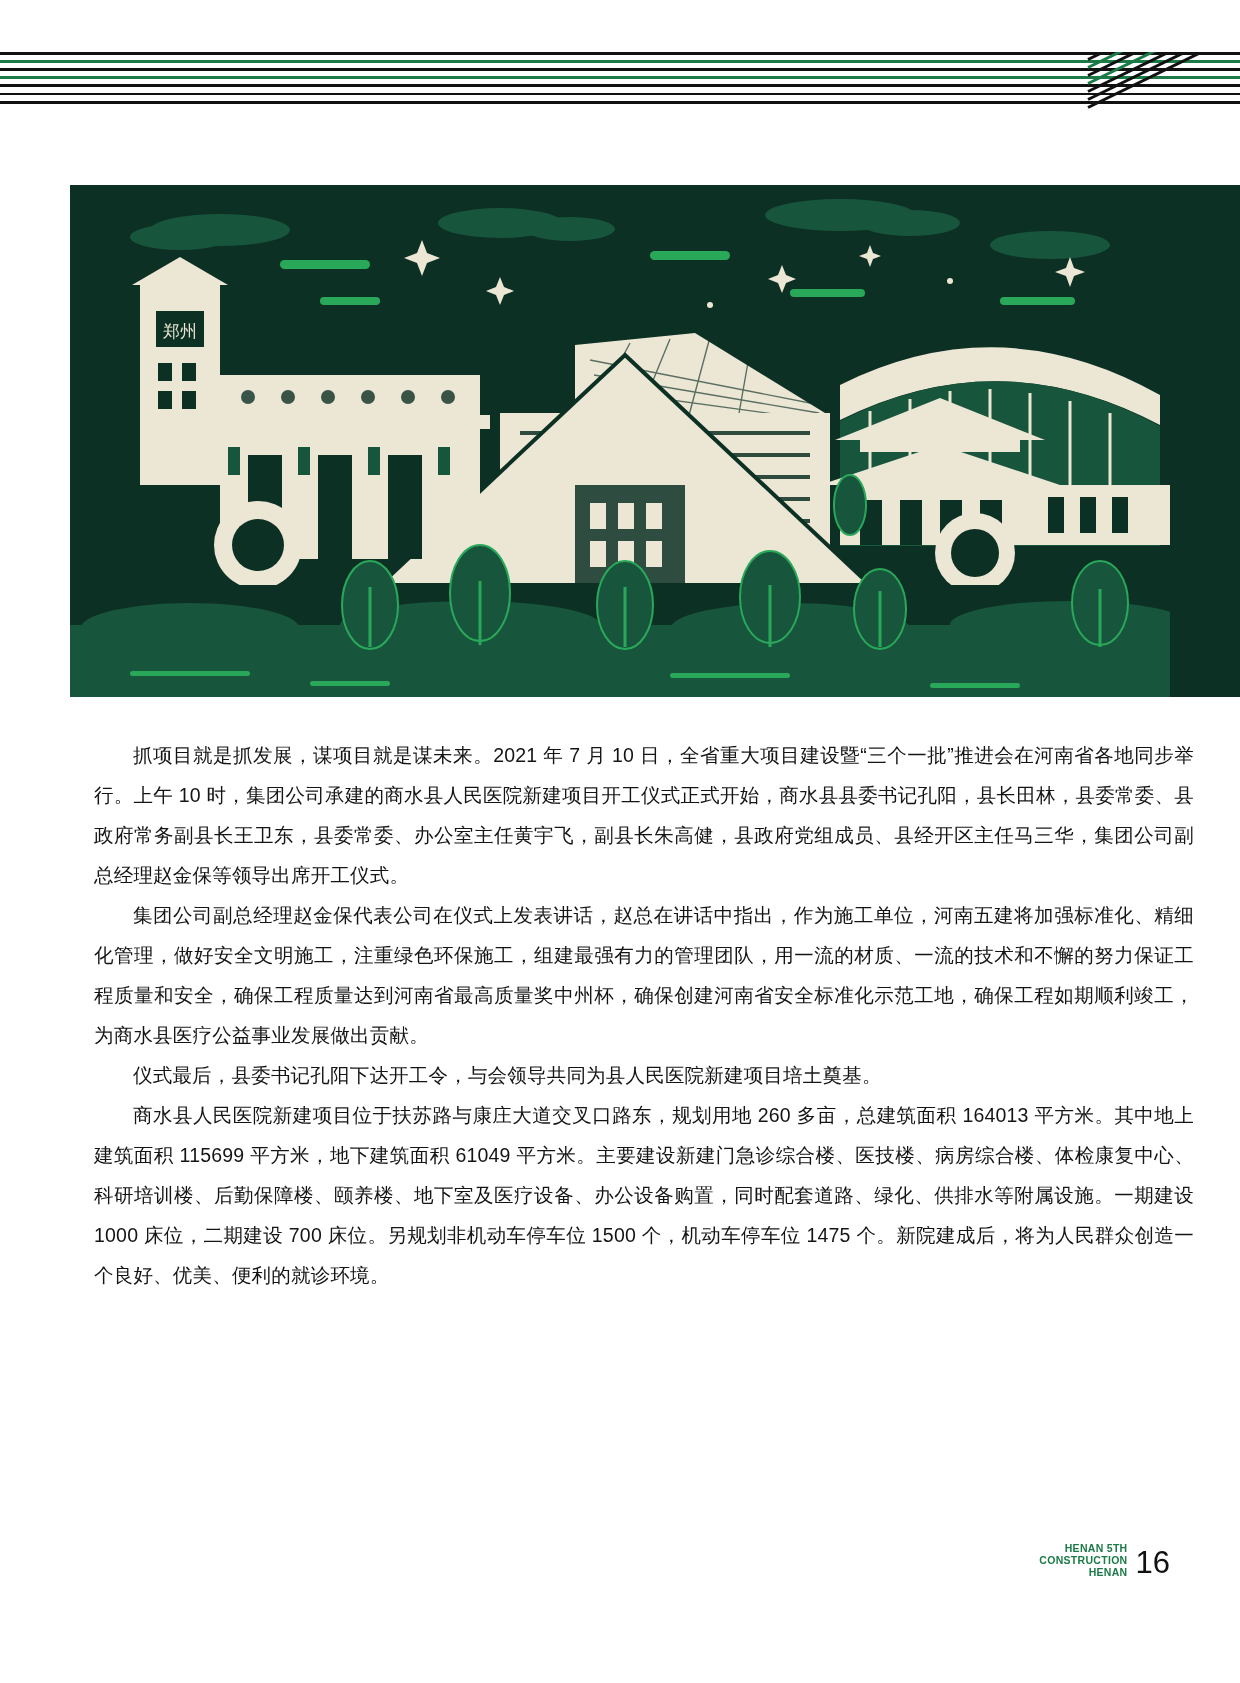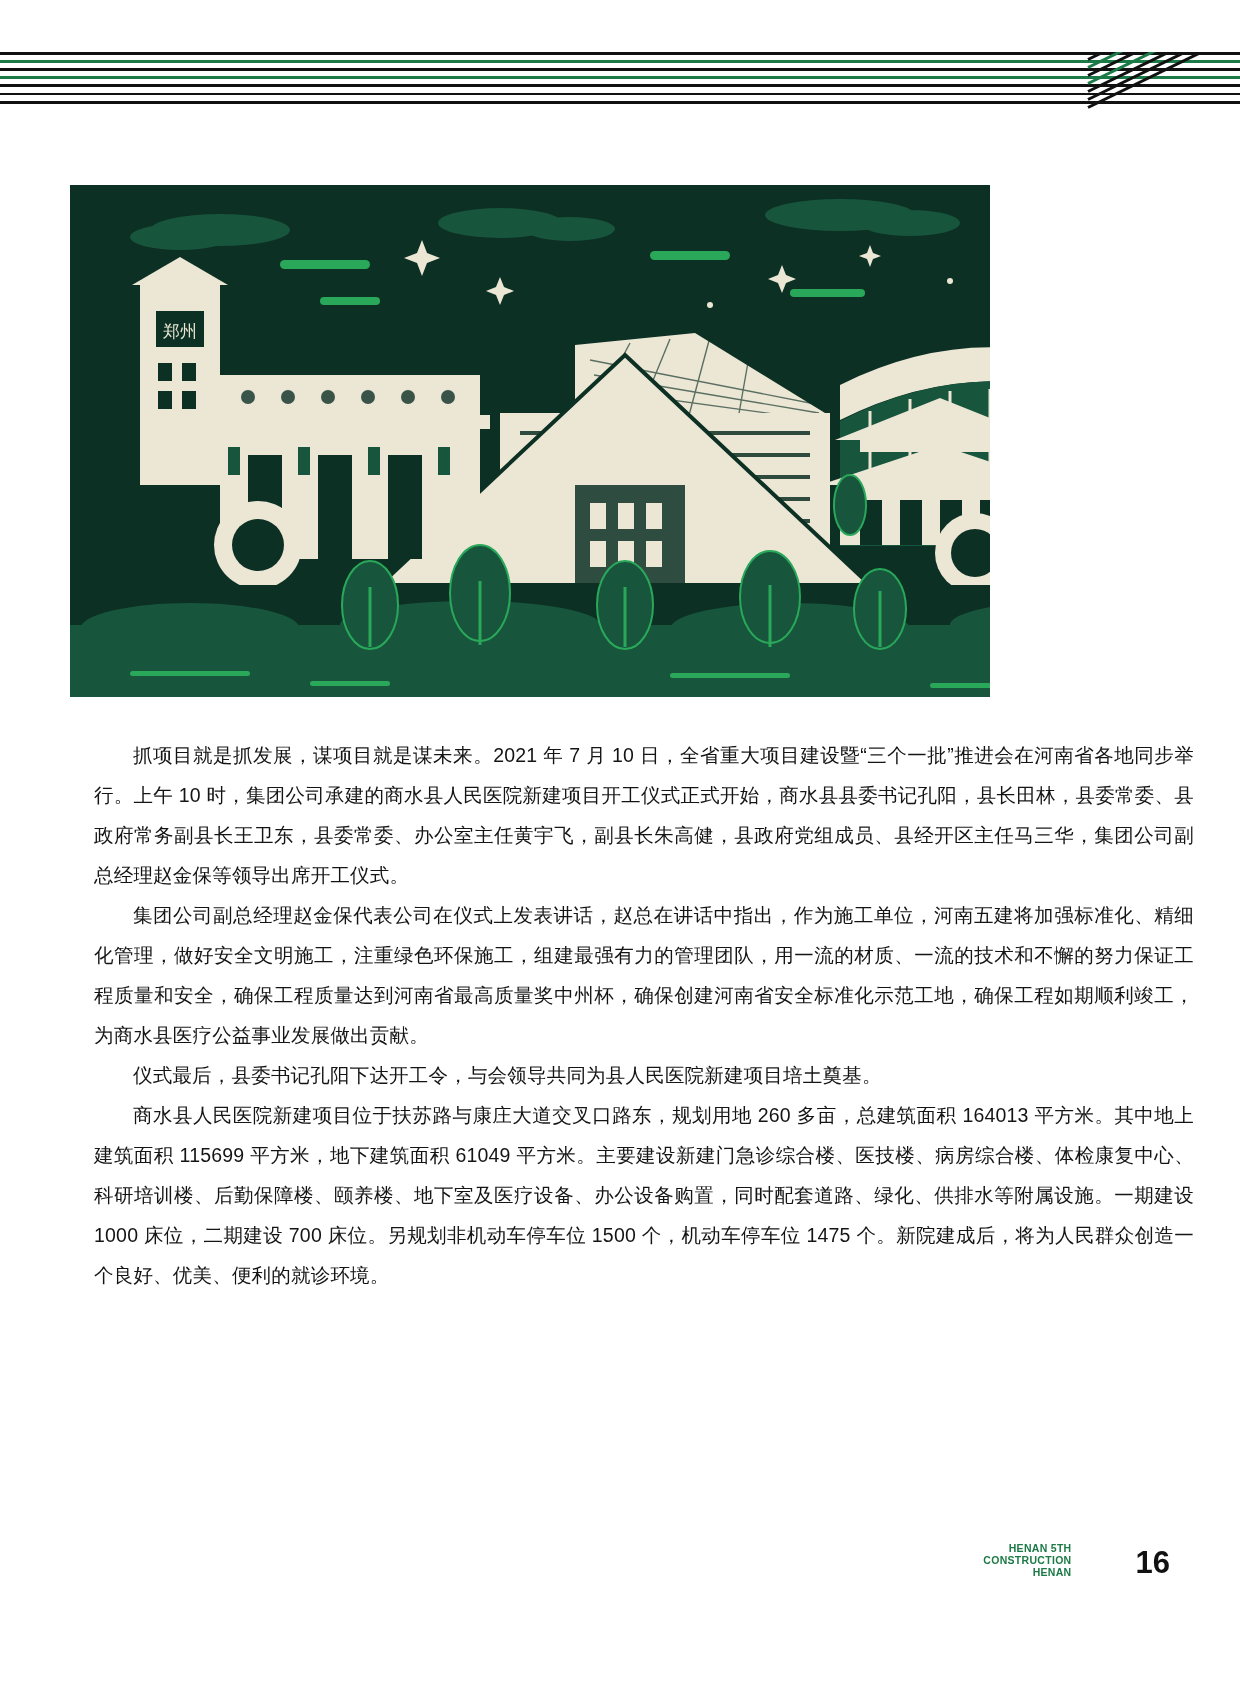--- a/index.html
+++ b/index.html
@@ -50,21 +50,21 @@
     transform-origin: left center;
     left: 18px;
   }
   .rule-skew i.green { background: #1b7a46; }
 
   
   .hero {
     position: absolute;
     left: 70px;
     top: 185px;
-    width: 920px;
+    width: 1171px;
     height: 512px;
     background: #0d3024;
     overflow: hidden;
   }
   .hero svg { display: block; }
 
   
   .article {
     position: absolute;
     left: 70px;
@@ -82,36 +82,35 @@
     text-indent: 2em;
   }
 
   
   .footer {
     position: absolute;
     right: 70px;
     bottom: 105px;
     display: flex;
     align-items: flex-end;
-    gap: 17px;
+    gap: 8px;
   }
   .logo-lines {
     text-align: right;
     color: #1b7a46;
     font-size: 10.5px;
     font-weight: bold;
     line-height: 12px;
     letter-spacing: 0.3px;
   }
   .page-no {
     font-size: 31px;
-    font-weight: bold;
+    font-weight: normal;
     color: #111;
     line-height: 30px;
-    margin-left: 47px;
   }
 </style>
 </head>
 <body>
 
 <div class="top-rules">
   <div class="rule" style="top:0px;"></div>
   <div class="rule green" style="top:8px;"></div>
   <div class="rule" style="top:16px;"></div>
   <div class="rule green" style="top:24px;"></div>

